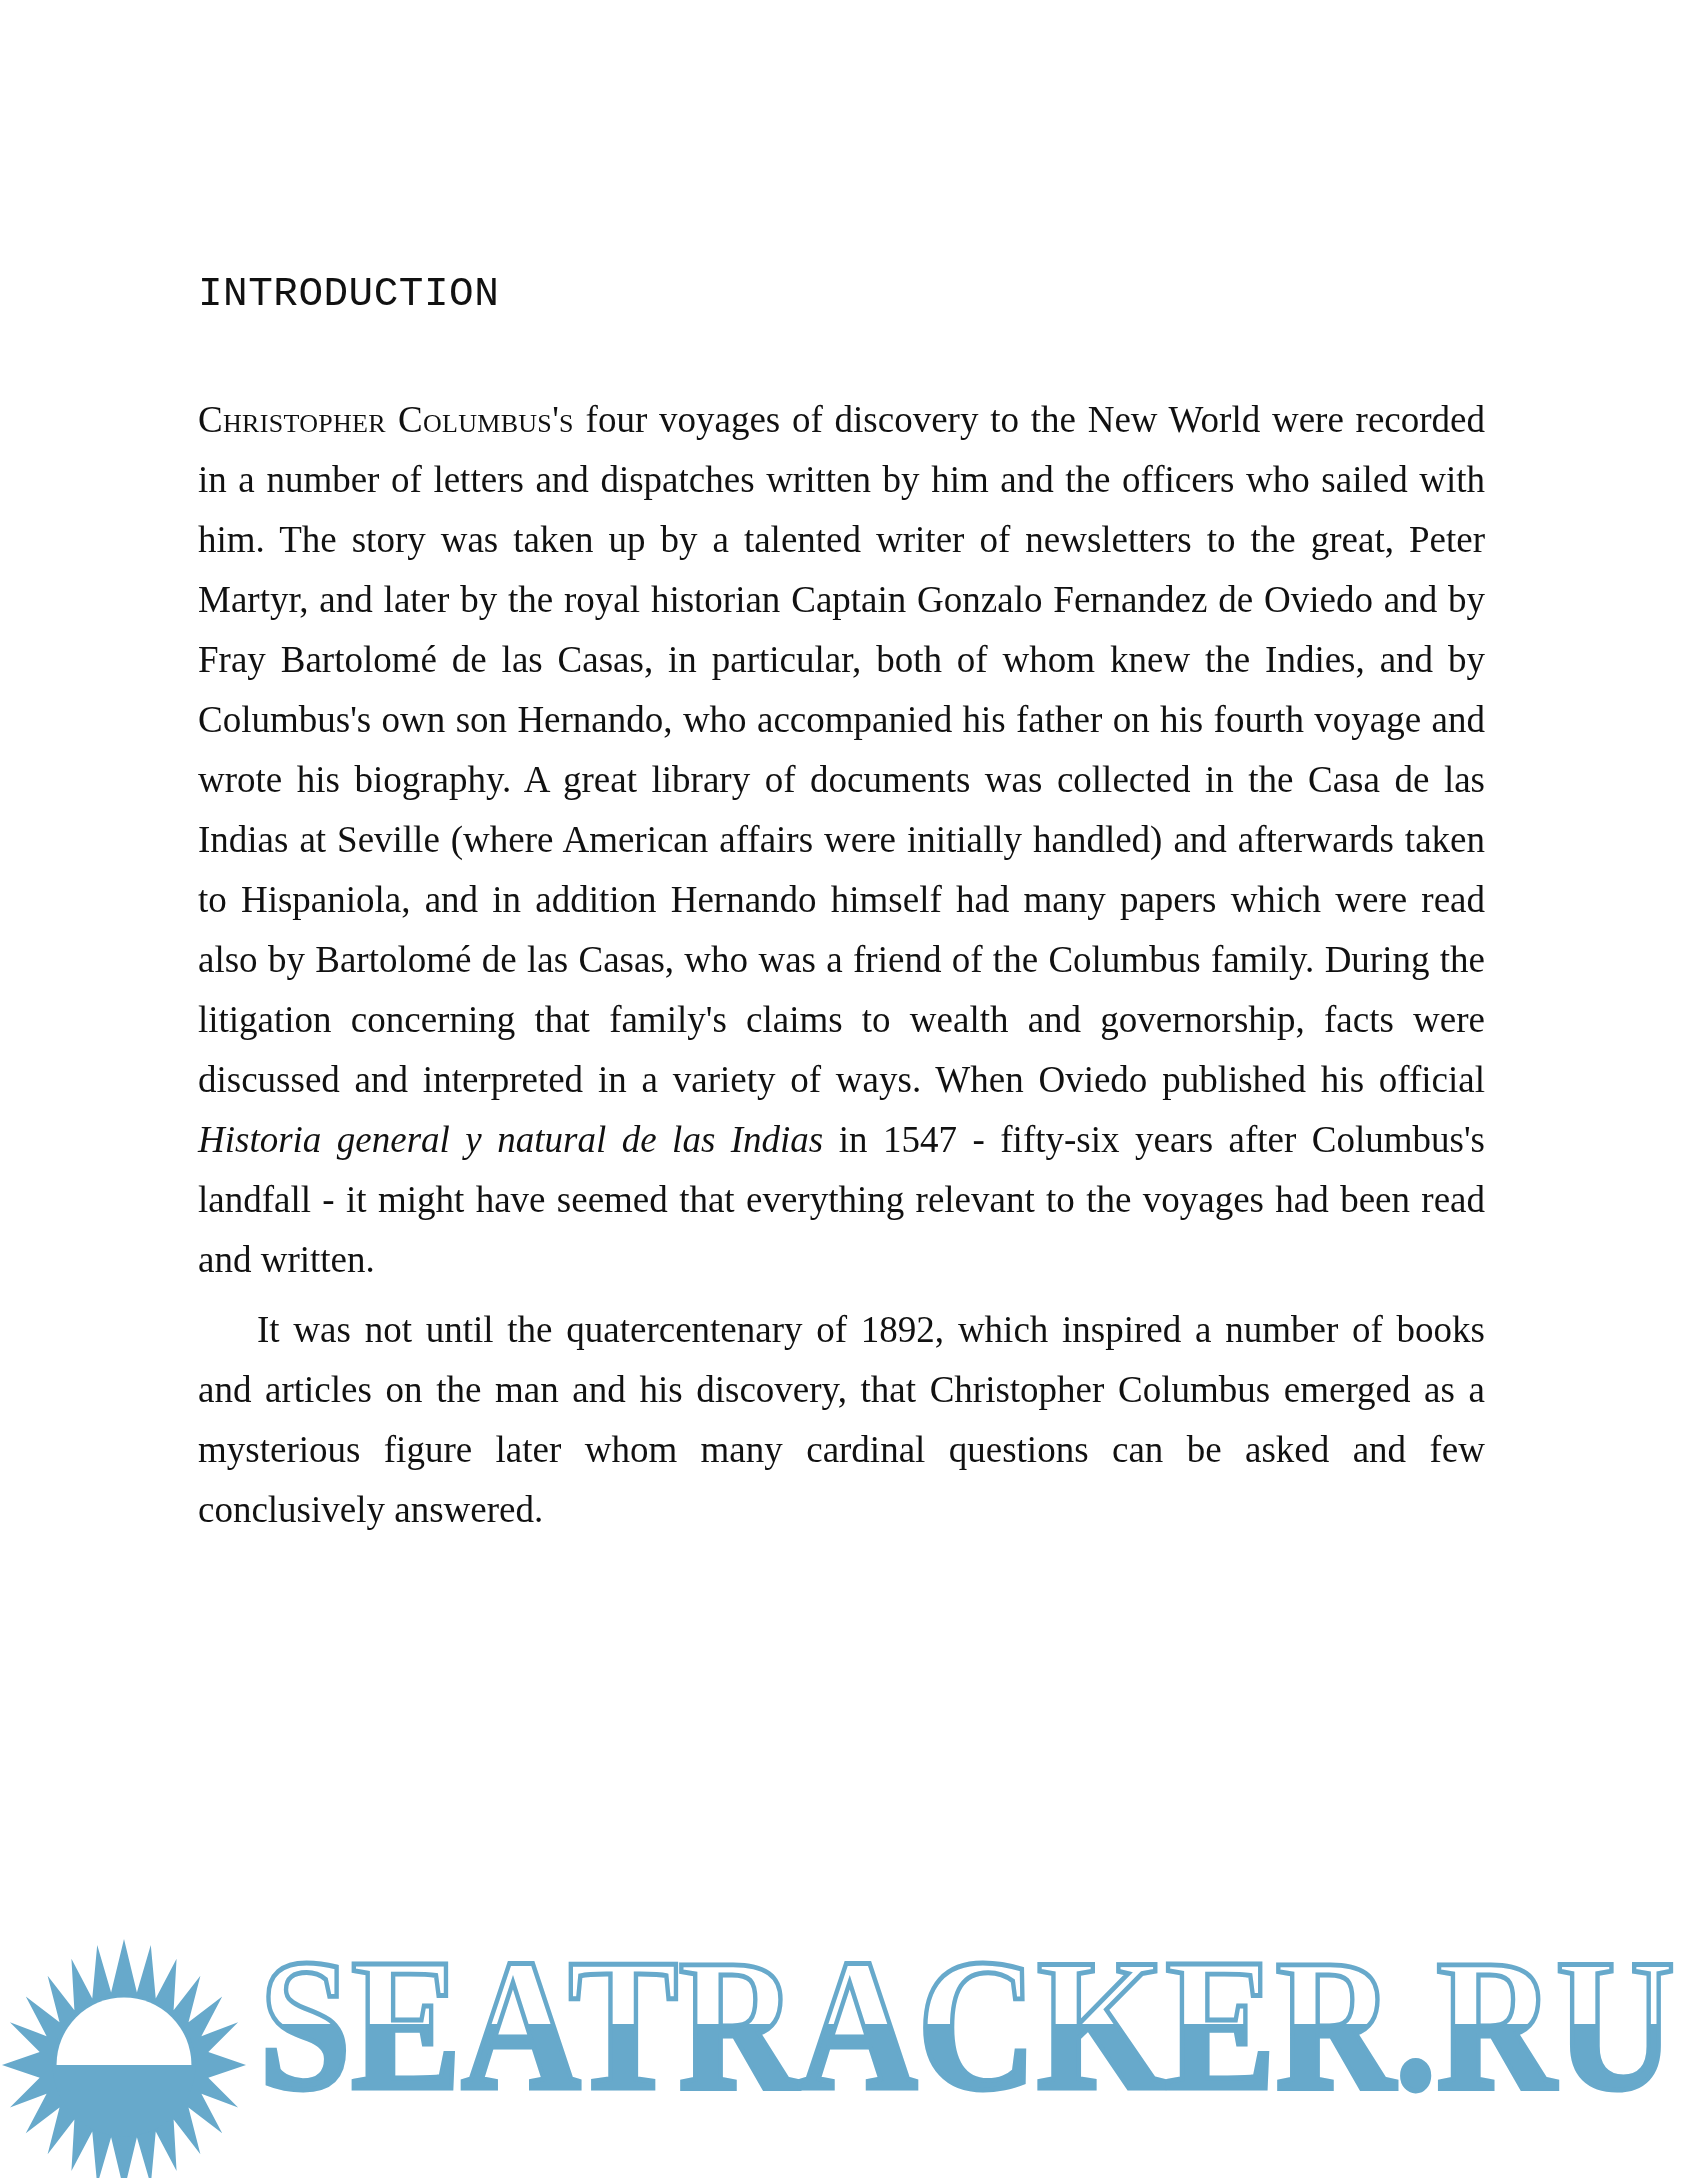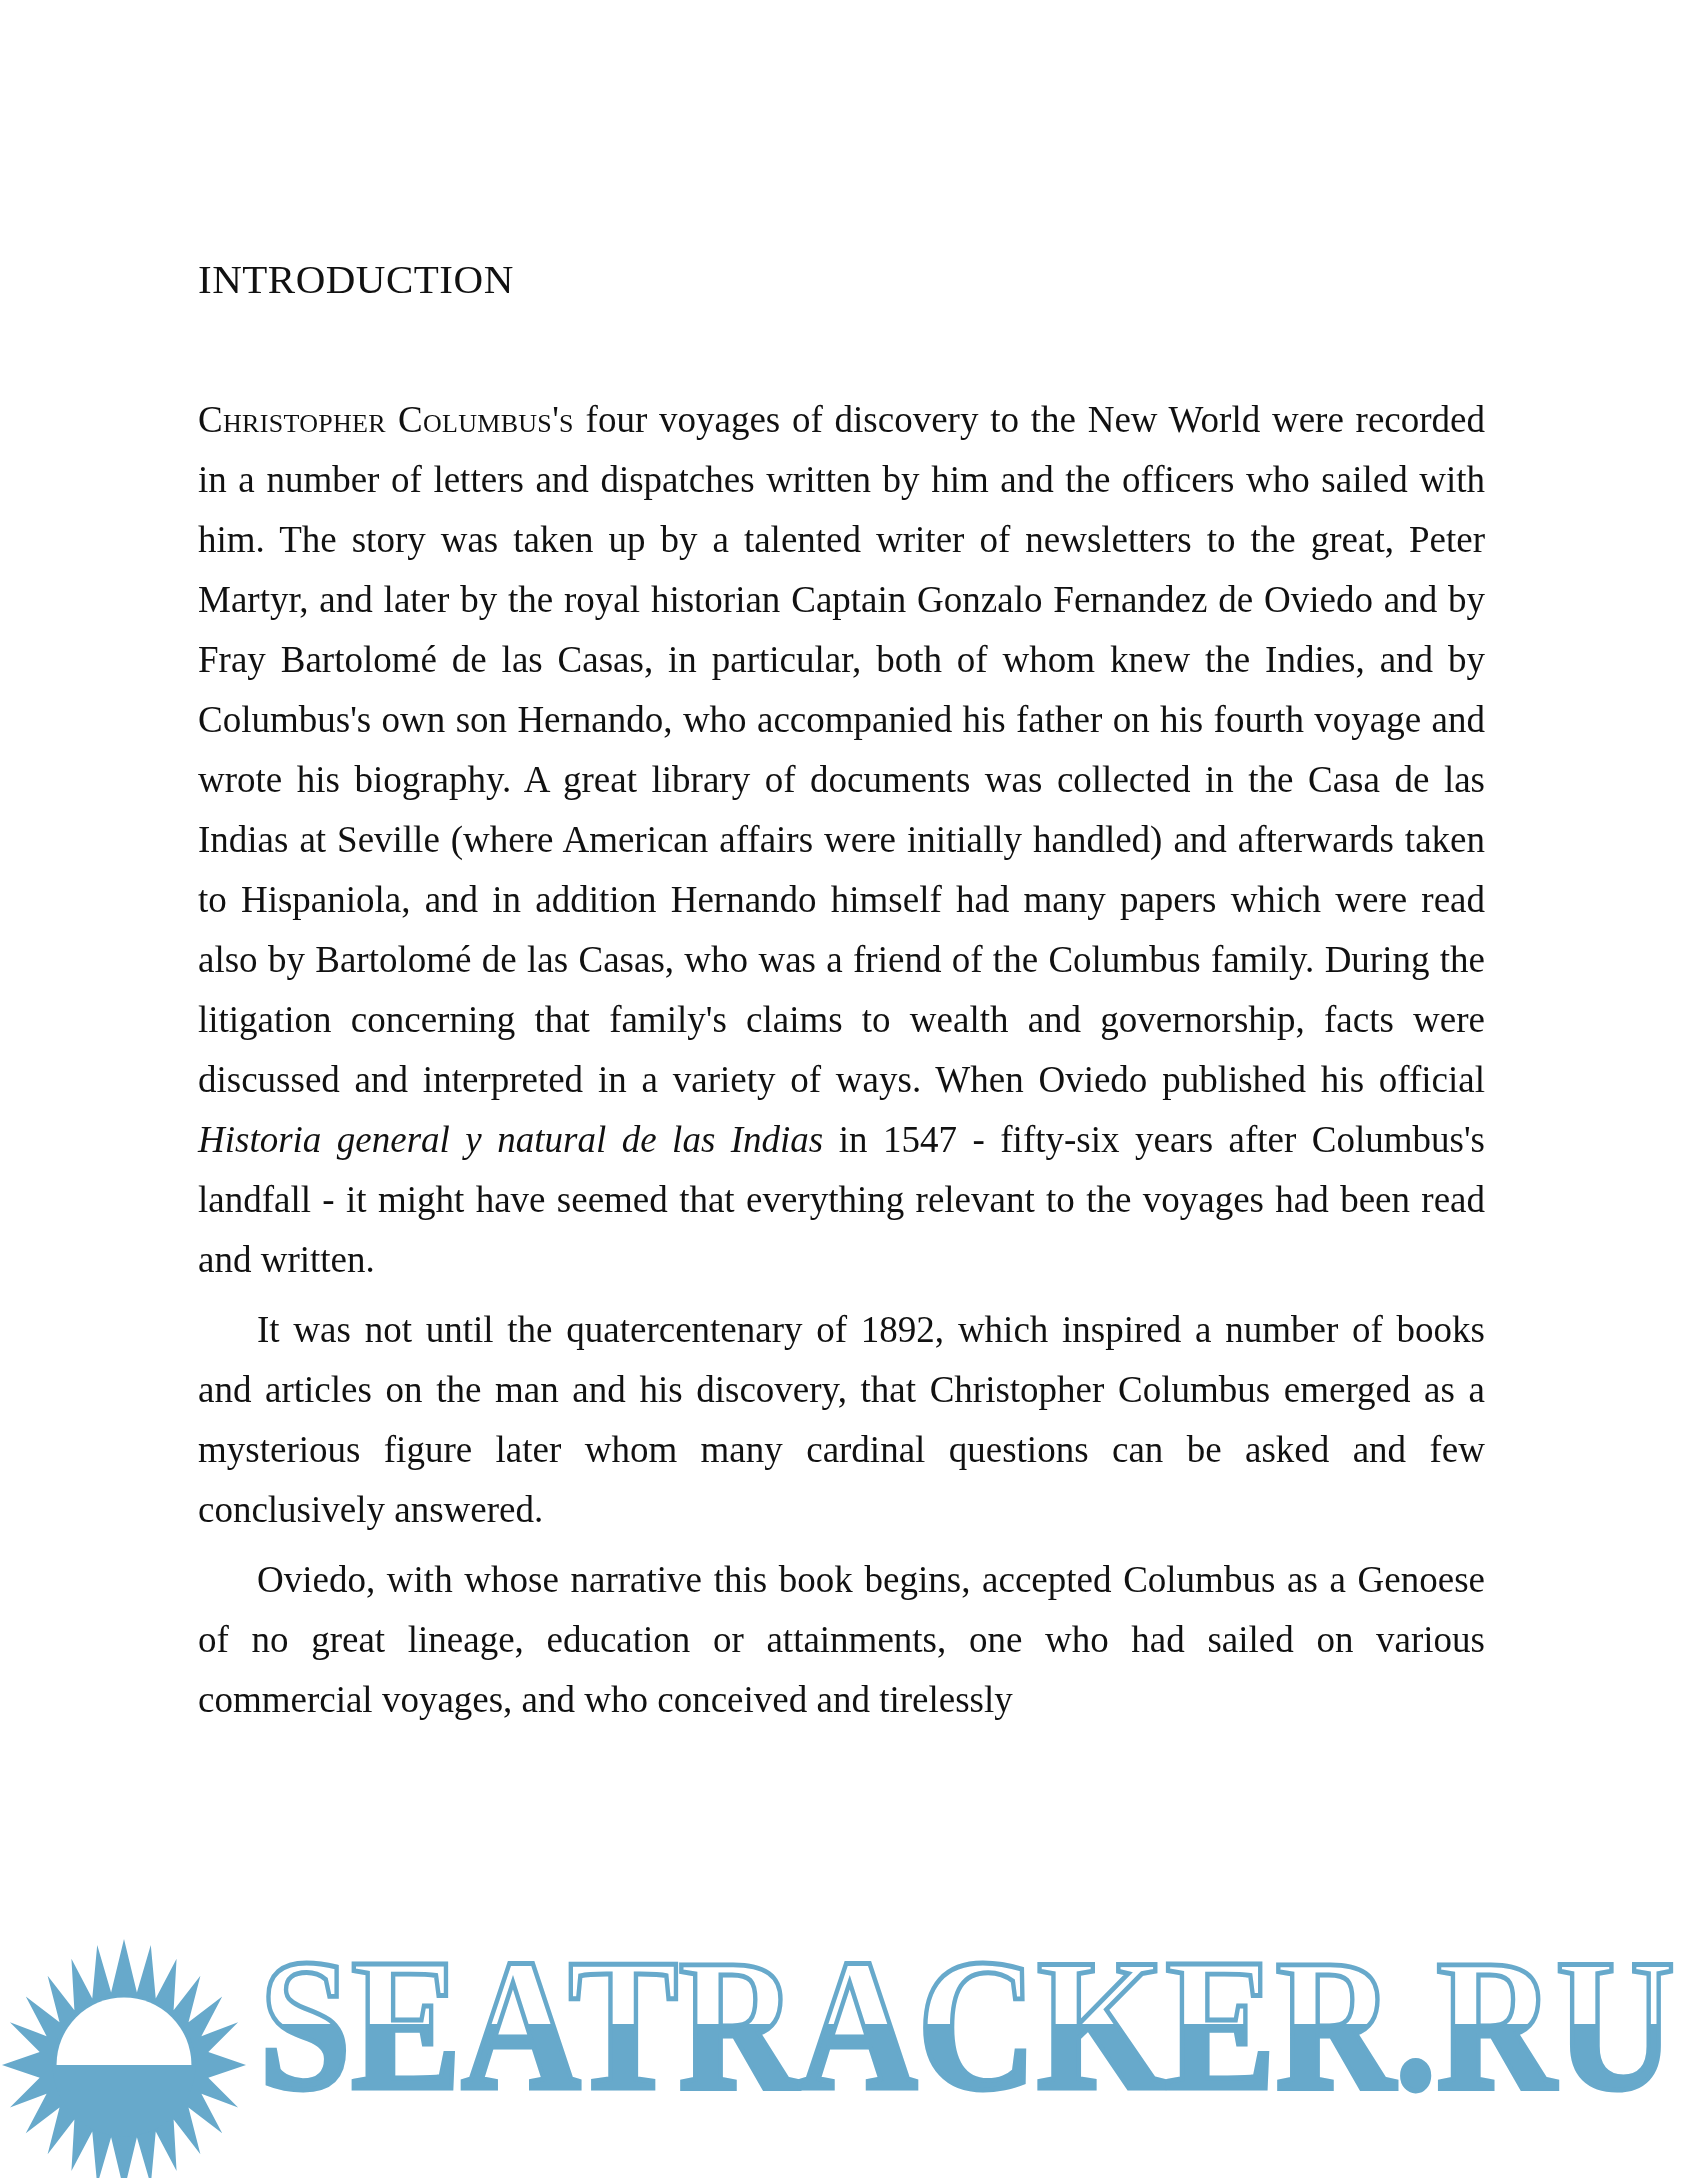--- a/index.html
+++ b/index.html
@@ -16,27 +16,28 @@
       color: #111111;
     }
     .page {
       position: absolute;
       left: 198px;
       top: 0;
       width: 1287px;
     }
     .heading {
       position: absolute;
-      top: 250px;
+      top: 265px;
       left: 0;
       font-size: 41px;
       letter-spacing: 0.5px;
       font-weight: normal;
       margin: 0;
       line-height: 59px;
+      font-family: Liberation Mono, monospace;
     }
     .body-text {
       position: absolute;
       top: 390px;
       left: 0;
       width: 1287px;
       font-size: 37px;
       line-height: 60px;
       text-align: justify;
     }
@@ -79,21 +80,20 @@
   </style>
 </head>
 <body>
 
 <div class="page">
   <h1 class="heading">INTRODUCTION</h1>
 
   <div class="body-text">
     <p><span class="smallcaps">Christopher Columbus's</span><span> four voyages of discovery to the New World were recorded in a number of letters and dispatches written by him and the officers who sailed with him. The story was taken up by a talented writer of newsletters to the great, Peter Martyr, and later by the royal historian Captain Gonzalo Fernandez de Oviedo and by Fray Bartolomé de las Casas, in particular, both of whom knew the Indies, and by Columbus's own son Hernando, who accompanied his father on his fourth voyage and wrote his biography. A great library of documents was collected in the Casa de las Indias at Seville (where American affairs were initially handled) and afterwards taken to Hispaniola, and in addition Hernando himself had many papers which were read also by Bartolomé de las Casas, who was a friend of the Columbus family. During the litigation concerning that family's claims to wealth and governorship, facts were discussed and interpreted in a variety of ways. When Oviedo published his official </span><em>Historia general y natural de las Indias</em><span> in 1547 - fifty-six years after Columbus's landfall - it might have seemed that everything relevant to the voyages had been read and written.</span></p>
     <p>It was not until the quatercentenary of 1892, which inspired a number of books and articles on the man and his discovery, that Christopher Columbus emerged as a mysterious figure later whom many cardinal questions can be asked and few conclusively answered.</p>
-    <p>Oviedo, with whose narrative this book begins, accepted Columbus as a Genoese of no great lineage, education or attainments, one who had sailed on various commercial voyages, and who conceived and tirelessly</p>
   </div>
 </div>
 
 <div class="watermark">
   <svg class="sun" viewBox="0 0 250 250" xmlns="http://www.w3.org/2000/svg">
     <polygon fill="#67a9cb" points="
       125,8 138,62 152,14 157,68 178,28 175,80 202,45 190,92 224,66 203,106 240,92 210,122 248,135 210,148 240,178 203,164 224,204 190,178 202,225 175,190 178,242 157,202 152,256 138,208 125,262 112,208 98,256 93,202 72,242 75,190 48,225 60,178 26,204 47,164 10,178 40,148 2,135 40,122 10,92 47,106 26,66 60,92 48,45 75,80 72,28 93,68 98,14 112,62"></polygon>
     <circle cx="125" cy="135" r="72" fill="#67a9cb"></circle>
     <path d="M57,135 A68,68 0 0 1 193,135 Z" fill="#ffffff"></path>
   </svg>

